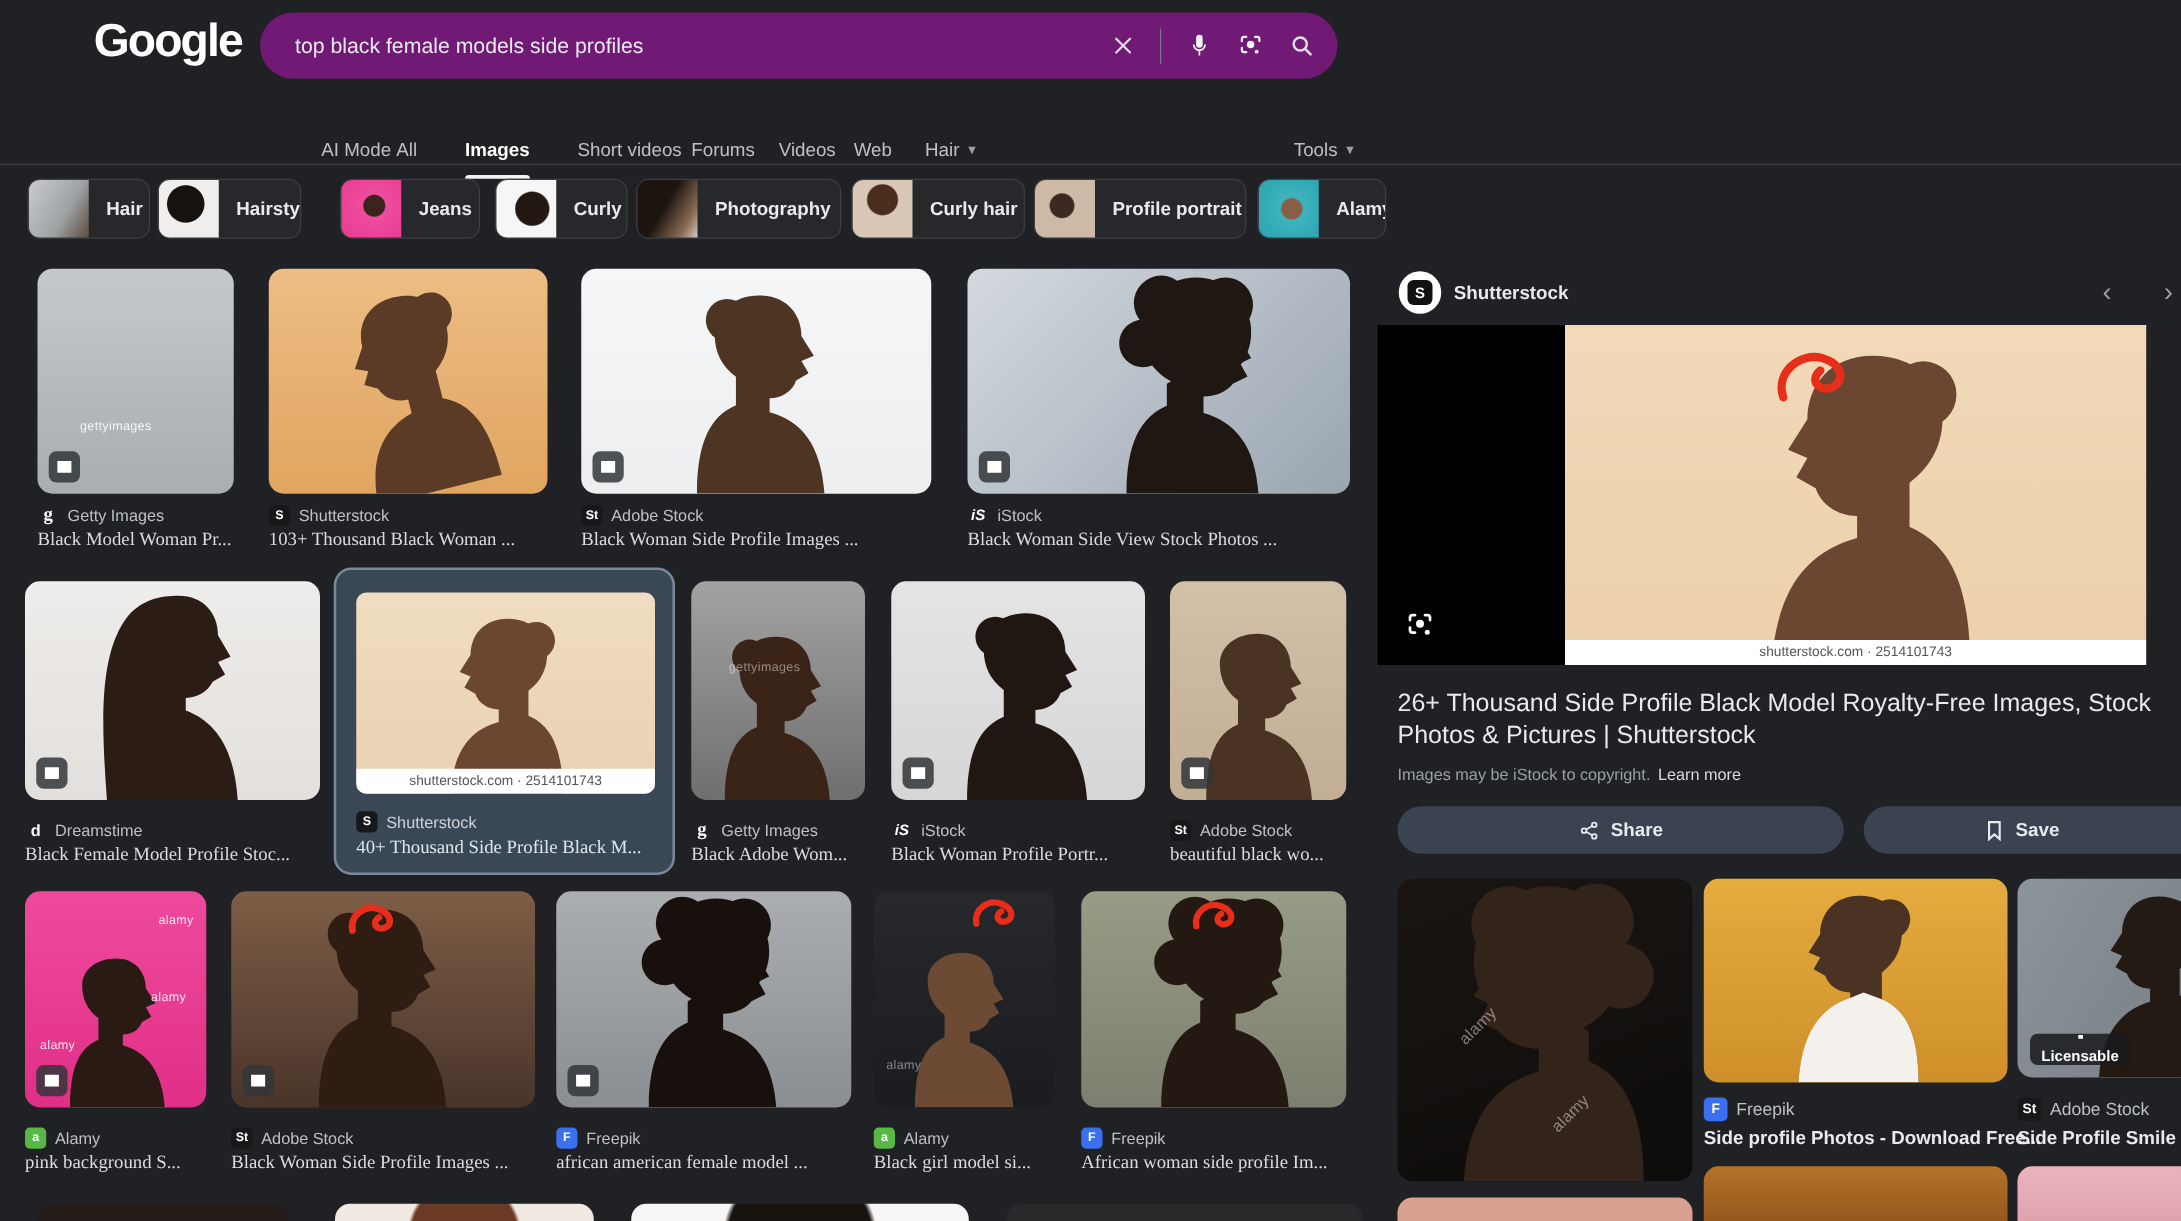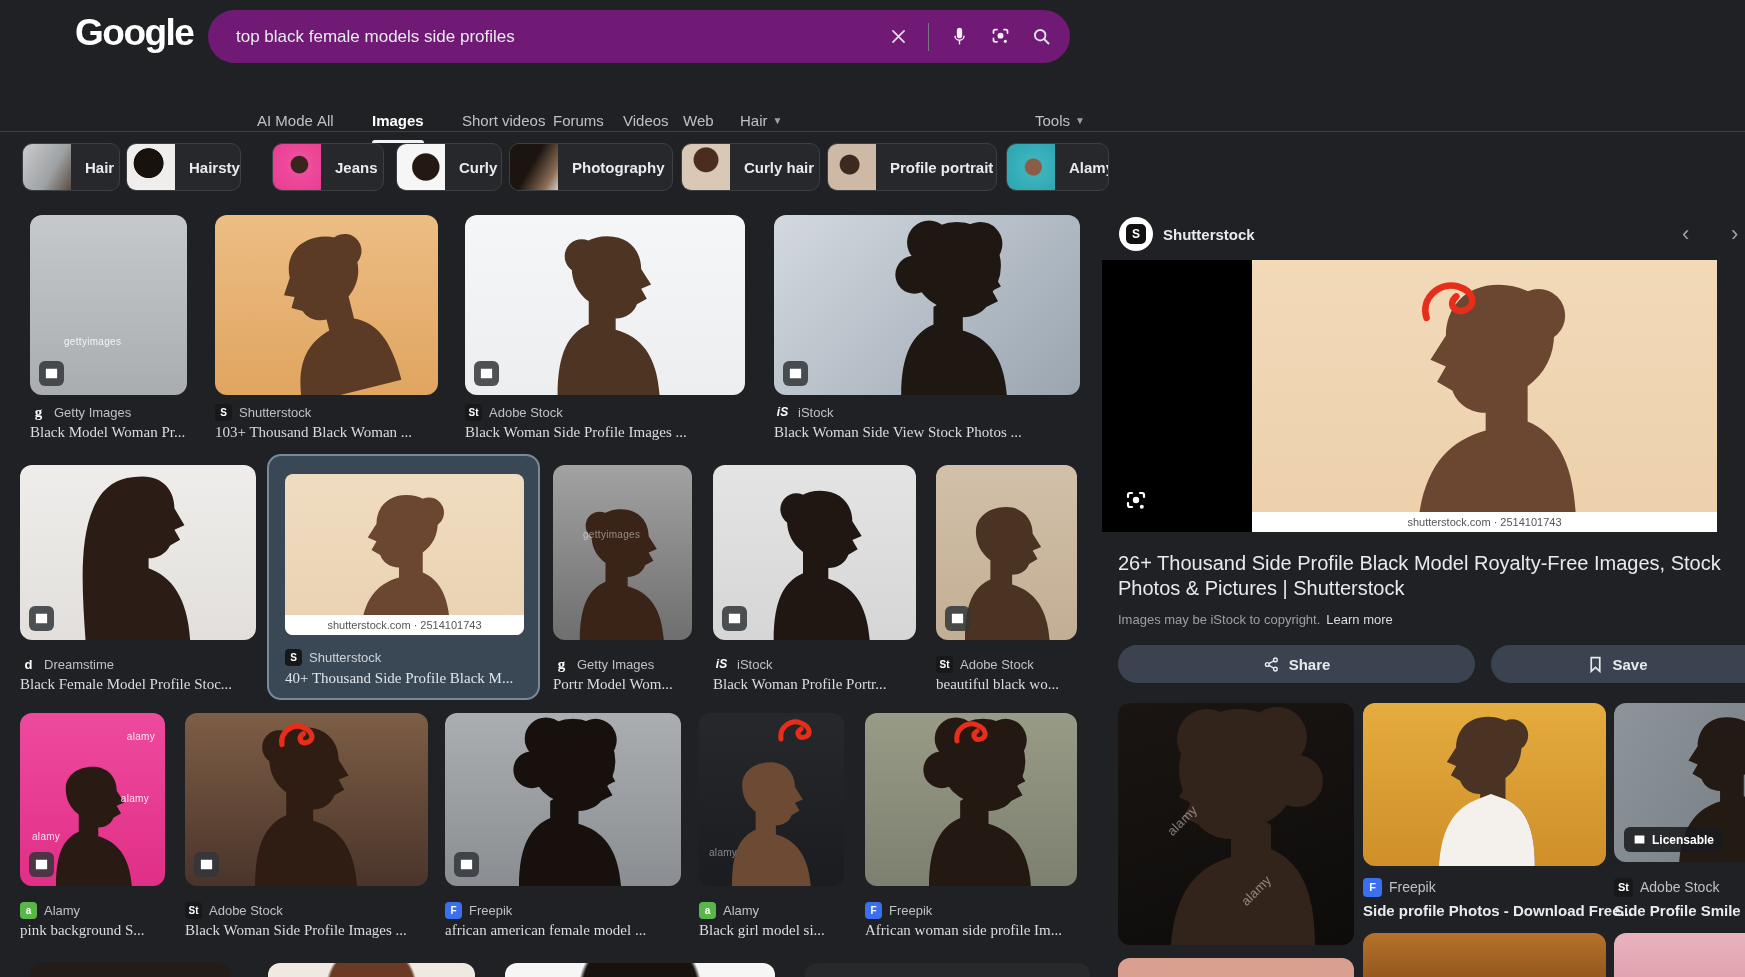--- a/index.html
+++ b/index.html
@@ -59,21 +59,21 @@
   .viewer { position:absolute; left:1102px; top:260px; width:615px; height:272px; background:#000; }
   .viewer-photo { position:absolute; left:150px; top:0; width:465px; height:272px; background:linear-gradient(#f2d9b8,#ecd0ab); overflow:hidden; }
   .lens-btn { position:absolute; left:22px; bottom:15px; cursor:pointer; }
 
   .panel-title { position:absolute; left:1118px; top:551px; width:612px; font-size:20px; line-height:25px; color:#e8eaed; }
   .copyright { position:absolute; left:1118px; top:612px; font-size:13px; color:#9aa0a6; }
   .learnmore { color:#dadce0; margin-left:6px; cursor:pointer; }
   .pill-btn { position:absolute; top:645px; height:38px; border-radius:19px; background:#3b4350; color:#e8eaed; font-size:15px; font-weight:700; display:flex; align-items:center; justify-content:center; gap:9px; cursor:pointer; }
 
   .rel-tile { position:absolute; border-radius:12px; overflow:hidden; cursor:pointer; }
-  .lic-badge { position:absolute; left:10px; bottom:10px; height:25px; border-radius:6px; background:rgba(25,26,28,.85); display:flex; align-items:center; gap:6px; padding:0 9px; color:#fff; font-size:12px; font-weight:700; }
+  .lic-badge { position:absolute; left:10px; bottom:10px; height:25px; border-radius:6px; background:rgba(25,26,28,.85); display:flex; align-items:center; gap:6px; padding:0 9px; color:#fff; font-size:12px; font-weight:700;flex-direction:column; }
   .rel-src-ico { width:19px; height:19px; border-radius:4px; display:flex; align-items:center; justify-content:center; font-size:11px; font-weight:700; color:#fff; }
   .rel-title { position:absolute; font-size:15px; font-weight:700; color:#e8eaed; white-space:nowrap; }
 </style>
 </head>
 <body>
 
 <svg width="0" height="0" style="position:absolute">
   <defs>
     <g id="sil-bun">
       <circle cx="80" cy="22" r="12"></circle>
@@ -298,21 +298,21 @@
   <div class="src-row" style="left:20px;top:655px">
     <span class="src-ico plain" style="font-family:'Liberation Sans',sans-serif;font-size:13px">d</span>
     <span class="src-name">Dreamstime</span>
   </div>
   <div class="tile-title" style="left:20px;top:676px;max-width:240px">Black Female Model Profile Stoc...</div>
 
   <div class="src-row" style="left:553px;top:655px">
     <span class="src-ico plain">g</span>
     <span class="src-name">Getty Images</span>
   </div>
-  <div class="tile-title" style="left:553px;top:676px;max-width:150px">Portr Model Wom...</div>
+  <div class="tile-title" style="left:553px;top:676px;max-width:150px">Black Adobe Wom...</div>
 
   <div class="src-row" style="left:713px;top:655px">
     <span class="src-ico istock">iS</span>
     <span class="src-name">iStock</span>
   </div>
   <div class="tile-title" style="left:713px;top:676px;max-width:210px">Black Woman Profile Portr...</div>
 
   <div class="src-row" style="left:936px;top:655px">
     <span class="src-ico">St</span>
     <span class="src-name">Adobe Stock</span>

